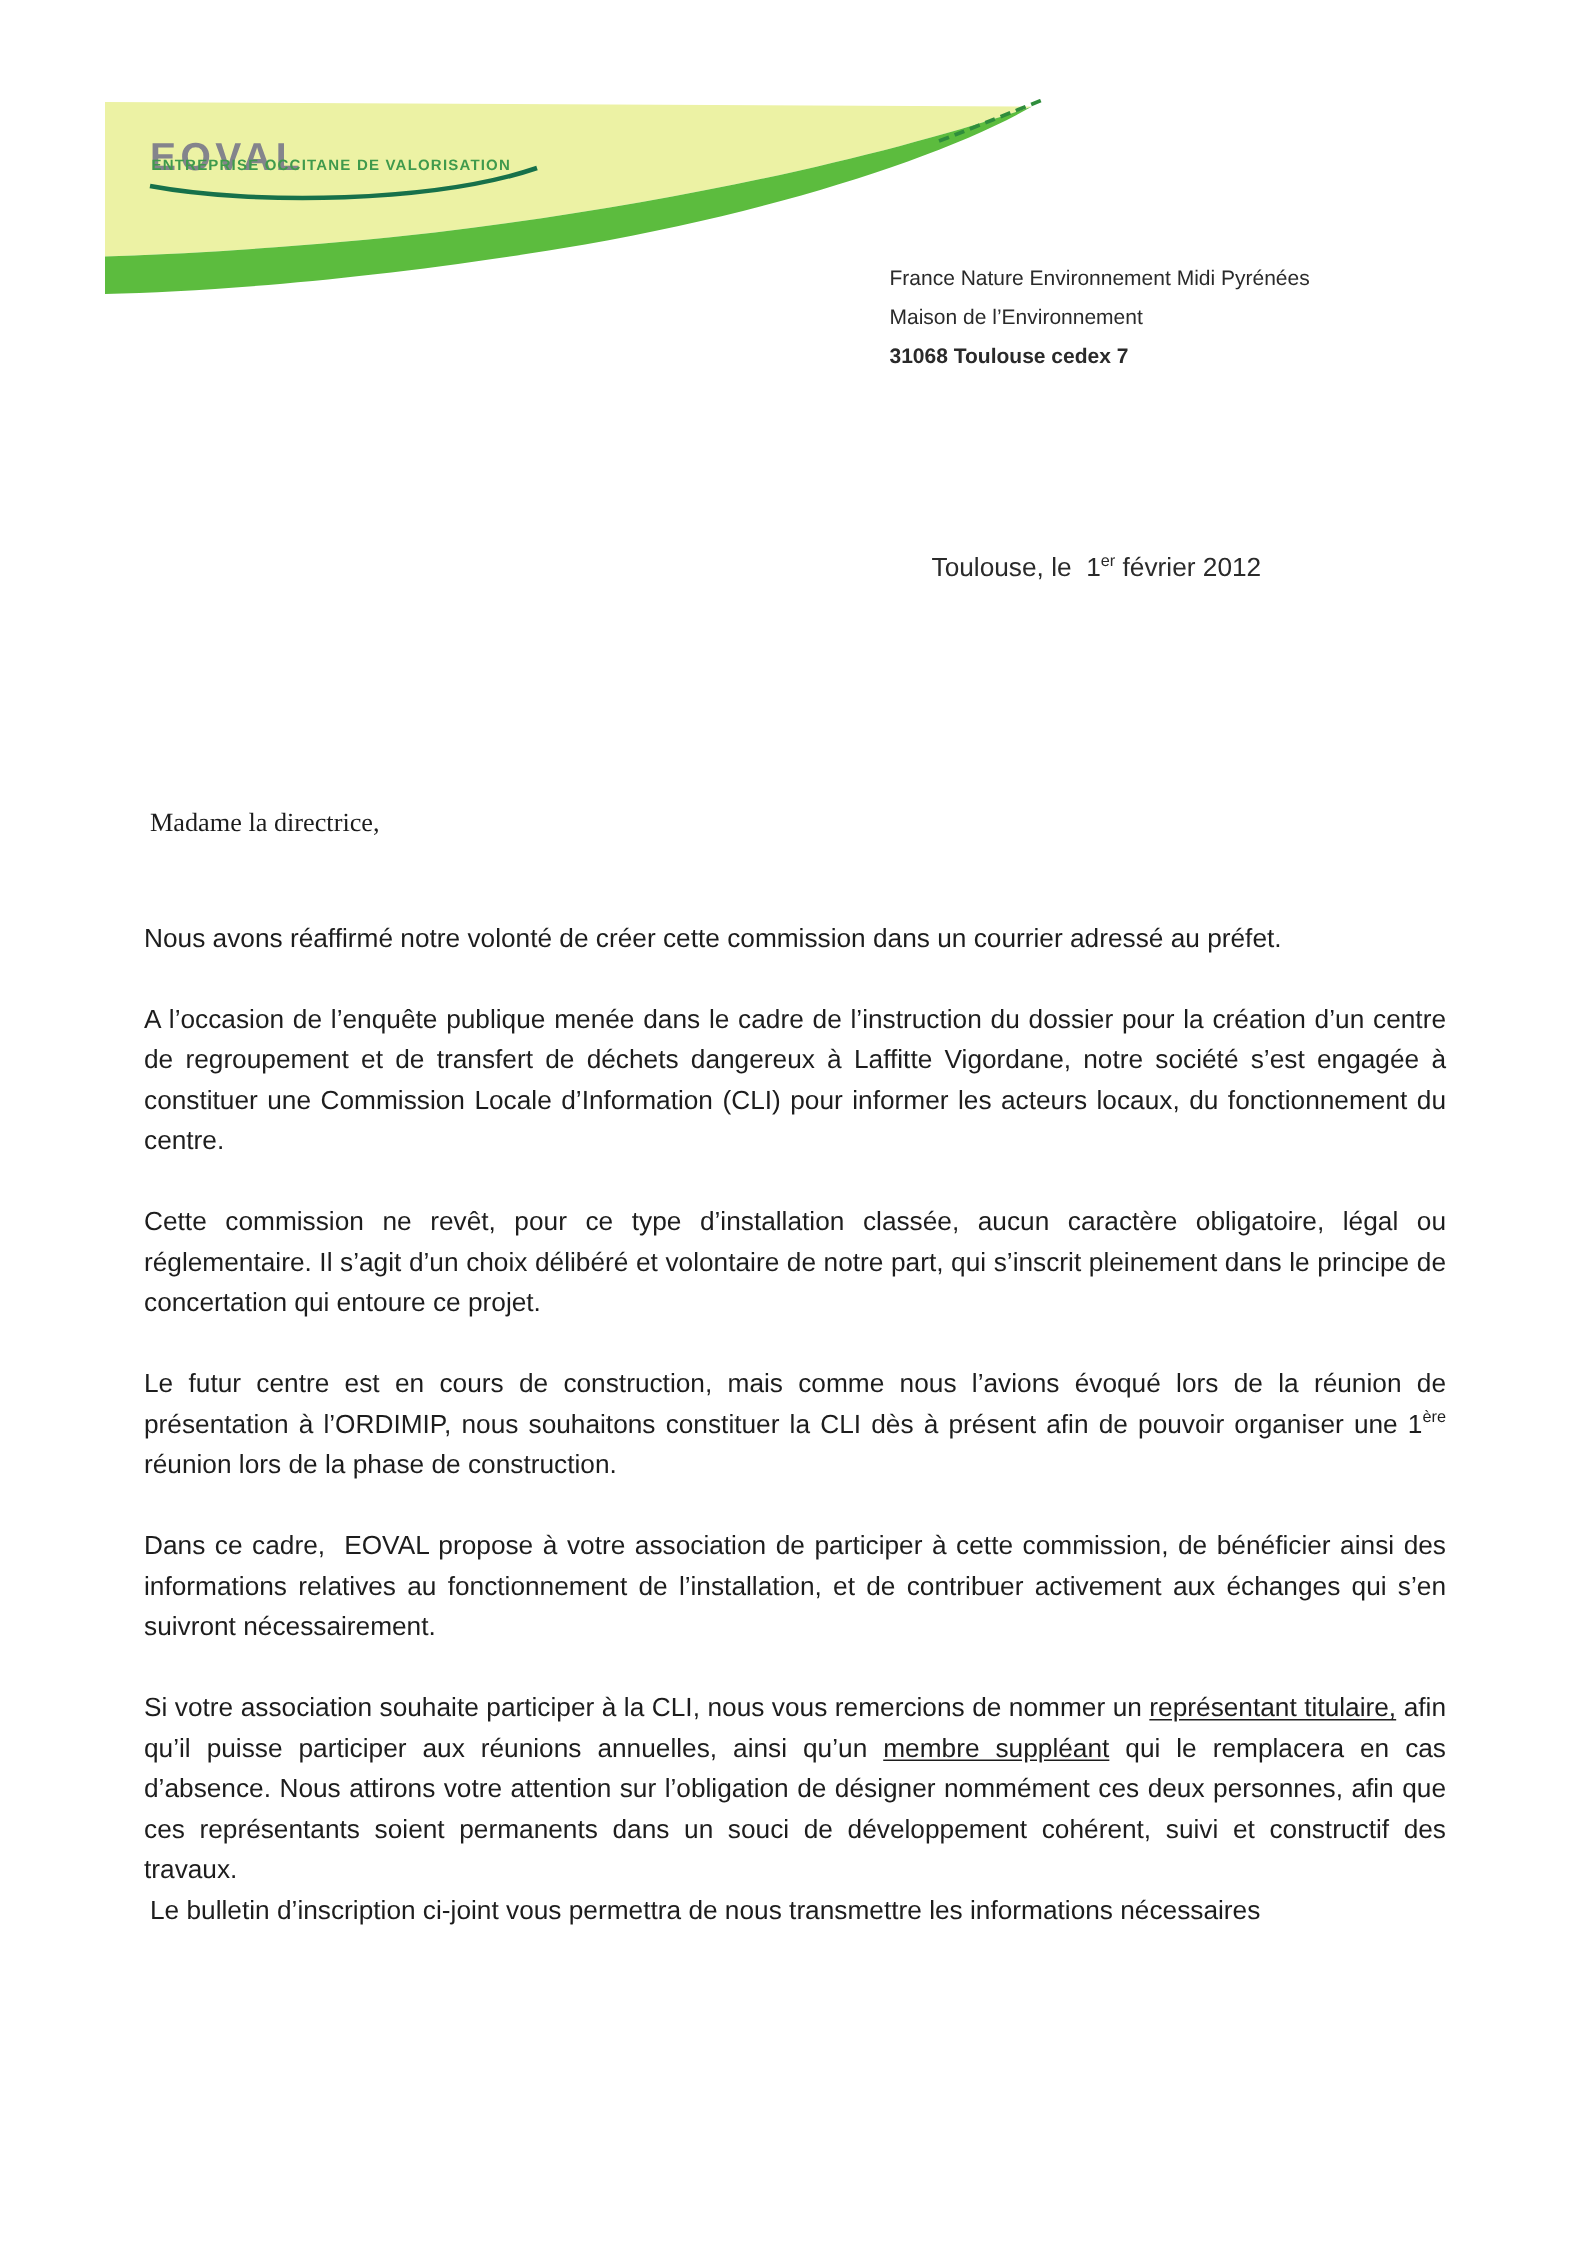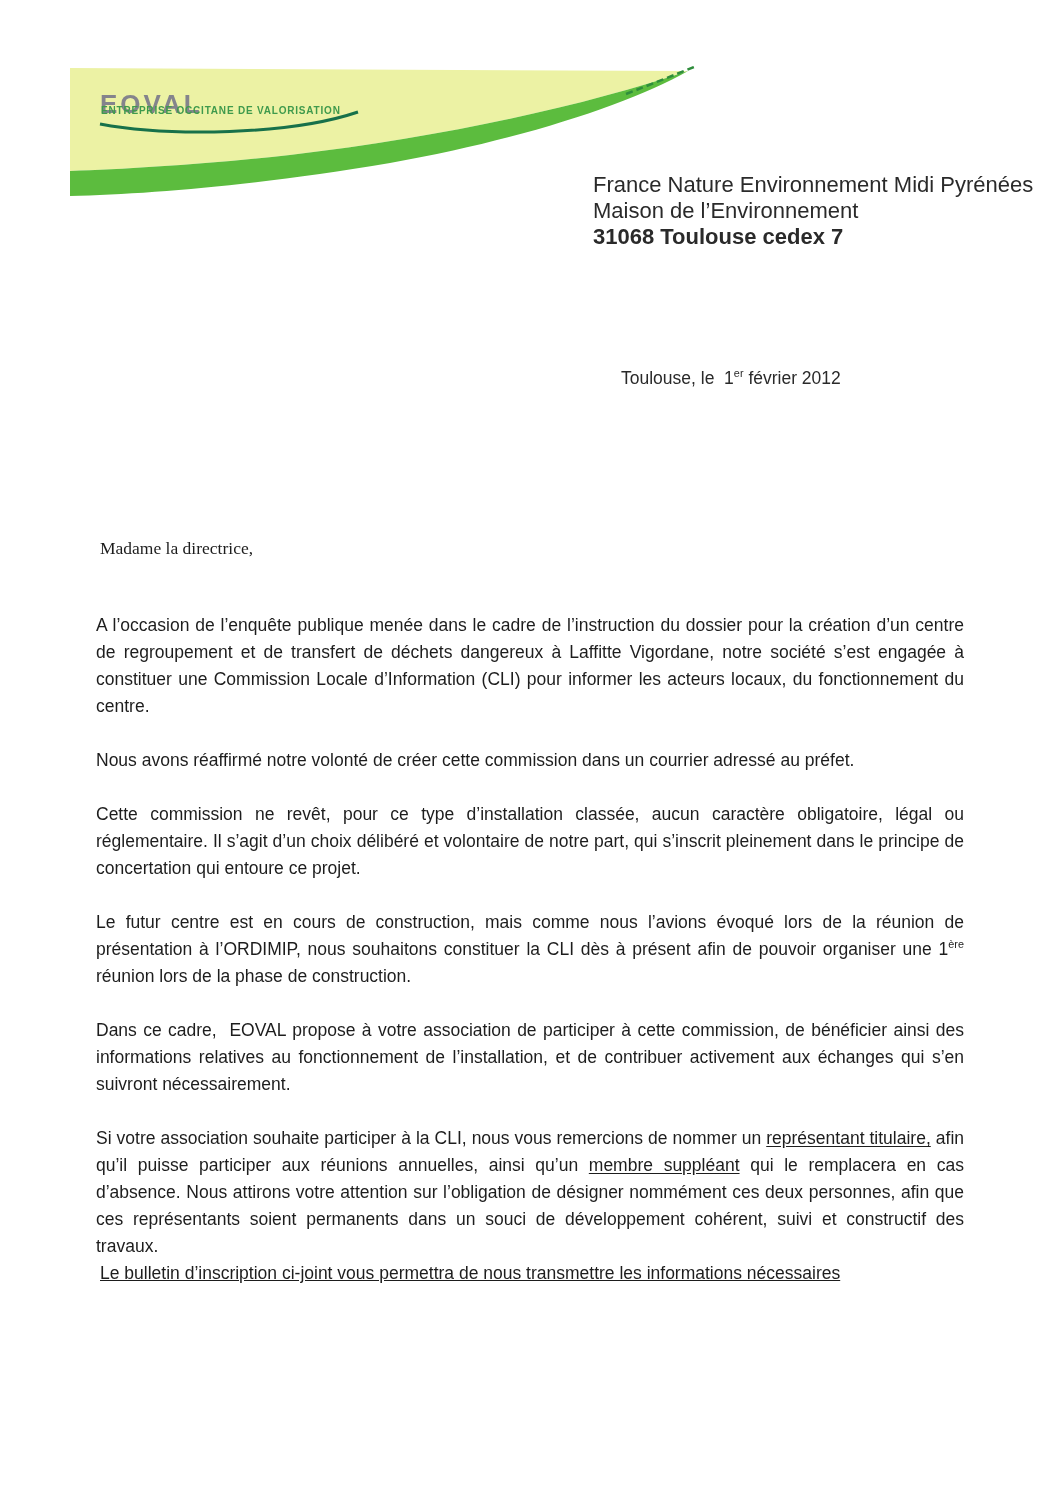--- a/index.html
+++ b/index.html
@@ -45,21 +45,21 @@
     letter-spacing: 0.8px;
     color: #3f9a4c;
     white-space: nowrap;
   }
 
   
   .recipient {
     position: absolute;
     left: 593px;
     top: 172px;
-    font-size: 22px;
+    font-size: 14px;
     line-height: 26px;
     color: #2a2a2a;
   }
   .recipient .bold { font-weight: bold; }
 
   
   .dateline {
     position: absolute;
     left: 621px;
     top: 368px;
@@ -81,21 +81,20 @@
     margin: 0 0 50px 4px;
     font-family: Liberation Serif, serif;
   }
   .para {
     margin: 0 0 27px 0;
     text-align: justify;
   }
   .para.tight {
     margin-top: -27px;   
     padding-left: 4px;
-    text-decoration: underline;
   }
   .para .u { text-decoration: underline; text-underline-offset: 2px; }
   sup { font-size: 0.62em; vertical-align: super; line-height: 0; }
 </style>
 </head>
 <body>
 
 <div class="page">
 
   <div class="logo">
@@ -120,22 +119,22 @@
     <div class="bold">31068 Toulouse cedex 7</div>
   </div>
 
   <div class="dateline">
     <span>Toulouse, le&nbsp; 1</span><sup>er</sup><span> février 2012</span>
   </div>
 
   <div class="letter-body">
     <p class="salutation">Madame la directrice,</p>
     <div>
+        <p class="para"><span>Nous avons réaffirmé notre volonté de créer cette commission dans un courrier adressé au préfet.</span></p>
         <p class="para"><span>A l’occasion de l’enquête publique menée dans le cadre de l’instruction du dossier pour la création d’un centre de regroupement et de transfert de déchets dangereux à Laffitte Vigordane, notre société s’est engagée à constituer une Commission Locale d’Information (CLI) pour informer les acteurs locaux, du fonctionnement du centre.</span></p>
-        <p class="para"><span>Nous avons réaffirmé notre volonté de créer cette commission dans un courrier adressé au préfet.</span></p>
         <p class="para"><span>Cette commission ne revêt, pour ce type d’installation classée, aucun caractère obligatoire, légal ou réglementaire. Il s’agit d’un choix délibéré et volontaire de notre part, qui s’inscrit pleinement dans le principe de concertation qui entoure ce projet.</span></p>
         <p class="para"><span>Le futur centre est en cours de construction, mais comme nous l’avions évoqué lors de la réunion de présentation à l’ORDIMIP, nous souhaitons constituer la CLI dès à présent afin de pouvoir organiser une 1</span><sup>ère</sup><span> réunion lors de la phase de construction.</span></p>
         <p class="para"><span>Dans ce cadre,&nbsp; EOVAL propose à votre association de participer à cette commission, de bénéficier ainsi des informations relatives au fonctionnement de l’installation, et de contribuer activement aux échanges qui s’en suivront nécessairement.</span></p>
         <p class="para"><span>Si votre association souhaite participer à la CLI, nous vous remercions de nommer un </span><span class="u">représentant titulaire,</span><span> afin qu’il puisse participer aux réunions annuelles, ainsi qu’un </span><span class="u">membre suppléant</span><span> qui le remplacera en cas d’absence. Nous attirons votre attention sur l’obligation de désigner nommément ces deux personnes, afin que ces représentants soient permanents dans un souci de développement cohérent, suivi et constructif des travaux.</span></p>
         <p class="para tight"><span>Le bulletin d’inscription ci-joint vous permettra de nous transmettre les informations nécessaires</span></p>
       </div>
   </div>
 
 </div>
 

